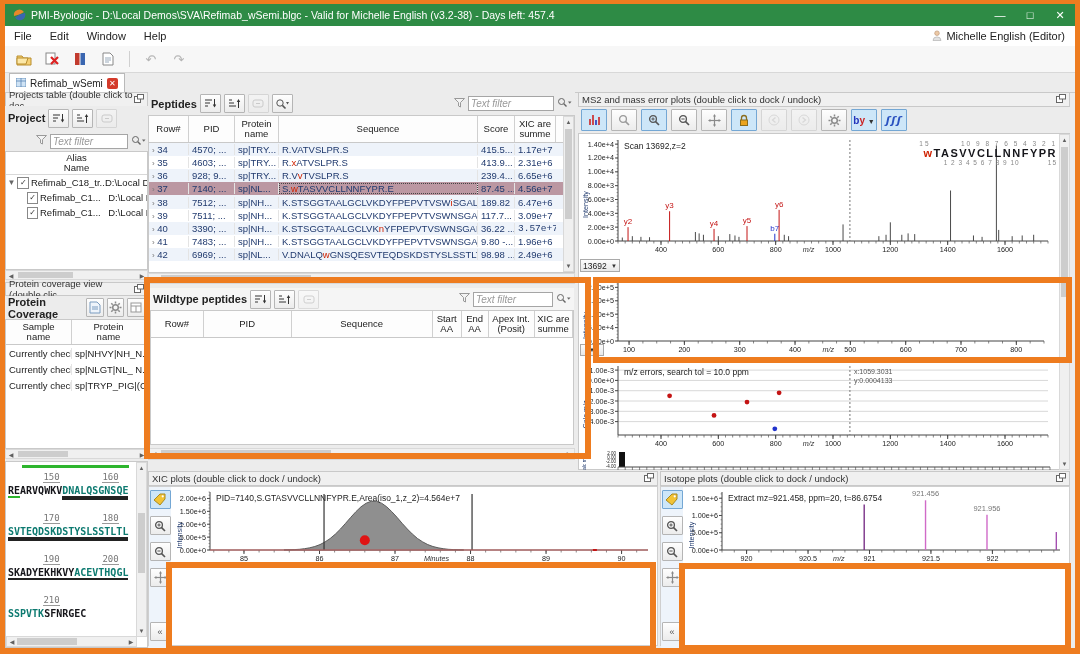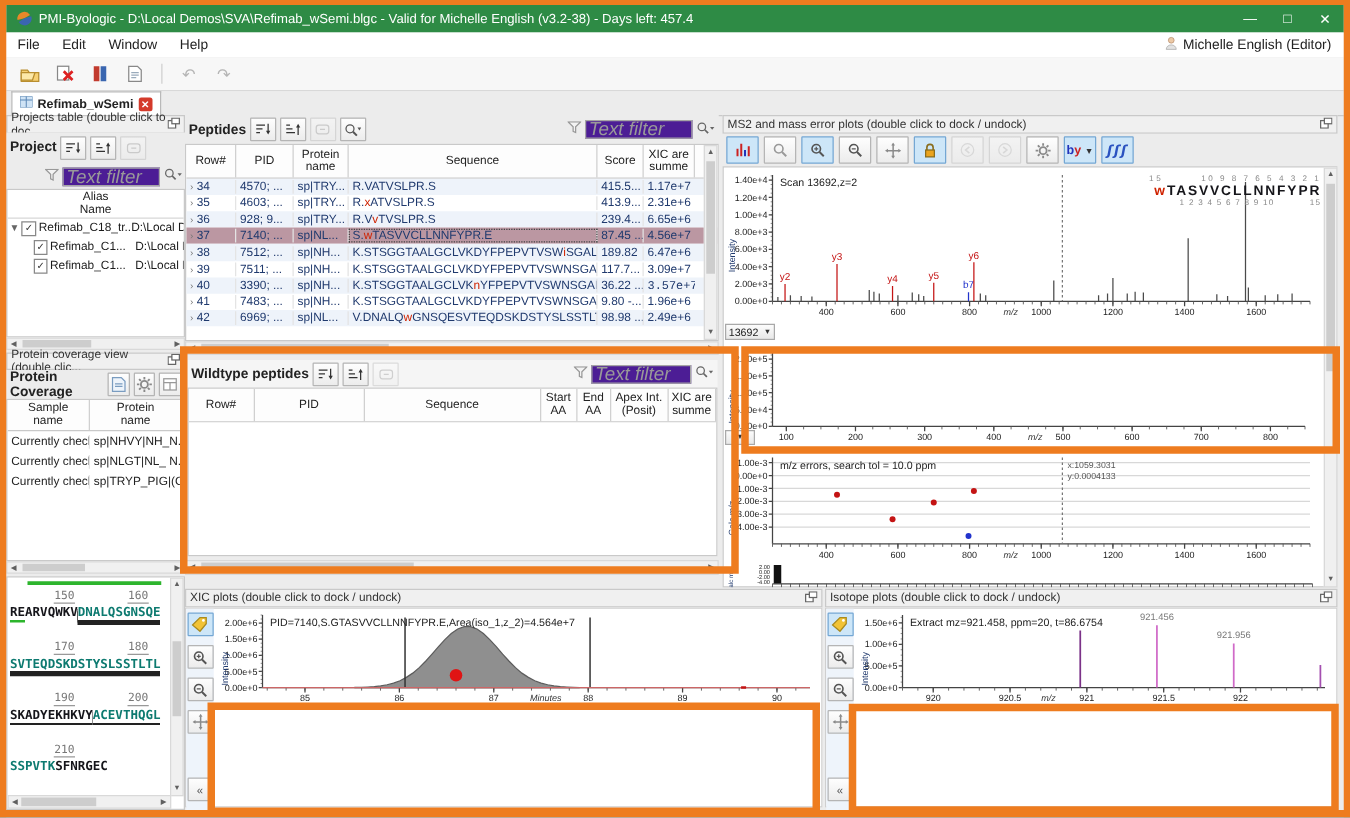--- a/index.html
+++ b/index.html
@@ -14,33 +14,33 @@
             display:flex;align-items:center;font-size:10.5px;}
   .winbtn{width:30px;height:22px;display:flex;align-items:center;justify-content:center;color:#fff;font-size:11px;}
   .menubar{position:absolute;left:5px;top:26px;width:1070px;height:20px;background:#fff;border-bottom:1px solid #e3e3e3;
            display:flex;align-items:center;font-size:11px;}
   .menu-item{padding:2px 9px;}
   .toolbar{position:absolute;left:5px;top:46px;width:1070px;height:27px;background:#f7f7f7;border-bottom:1px solid #d8d8d8;
            display:flex;align-items:center;gap:6px;padding-left:8px;box-sizing:border-box;}
   .tbtn{width:22px;height:21px;display:flex;align-items:center;justify-content:center;}
   .tabbar{position:absolute;left:5px;top:73px;width:1070px;height:19px;background:#ececec;border-bottom:1px solid #c9c9c9;display:flex;align-items:flex-end;}
   .tab{height:18px;background:#fff;border:1px solid #b9b9b9;border-bottom:none;display:flex;align-items:center;
-       gap:4px;padding:0 6px;margin-left:4px;font-size:10px;font-weight:bold;}
+       gap:4px;padding:0 6px;margin-left:4px;font-size:10px;}
   .tabclose{width:11px;height:11px;background:#d43a2a;color:#fff;font-size:8px;line-height:11px;text-align:center;border-radius:2px;}
   
   .phdr{background:#f0f0f0;border:1px solid #c9c9c9;font-size:9.5px;color:#333;display:flex;align-items:center;
         justify-content:space-between;padding:0 3px;box-sizing:border-box;}
   .ptool{display:flex;align-items:center;gap:3px;padding:2px 3px;box-sizing:border-box;background:#ececec;}
   .ptitle{font-weight:bold;font-size:11px;}
   .sbtn{width:19px;height:17px;border:1px solid #b5b5b5;background:linear-gradient(#fefefe,#ececec);
         display:flex;align-items:center;justify-content:center;border-radius:1px;}
   .sbtn.sel{background:#cde6f8;border-color:#74a7d4;}
   .sbtn.dis{opacity:.4;}
   .filter{display:flex;align-items:center;gap:3px;}
-  .fbox{height:13px;border:1px solid #a5a5a5;background:#4c1d95;font-size:15px;font-style:italic;color:#888;
+  .fbox{height:13px;border:1px solid #a5a5a5;background:#ffffff;font-size:10px;font-style:italic;color:#888;
         padding:0 2px;font-family:"Liberation Sans",sans-serif;}
   input.fbox::placeholder{color:#999;font-style:italic;}
   .white{background:#fff;border:1px solid #c9c9c9;box-sizing:border-box;}
   
   .trow{display:flex;align-items:stretch;}
   .tc{overflow:hidden;white-space:nowrap;box-sizing:border-box;padding:0 3px;border-right:1px solid #e4e4e4;}
   .thdr .tc{border-right:1px solid #d0d0d0;display:flex;flex-direction:column;align-items:center;justify-content:center;
             font-size:9.5px;color:#222;line-height:10px;}
   .thdr{border-bottom:1px solid #c9c9c9;background:#fdfdfd;}
   .navy{color:#203a6e;}

